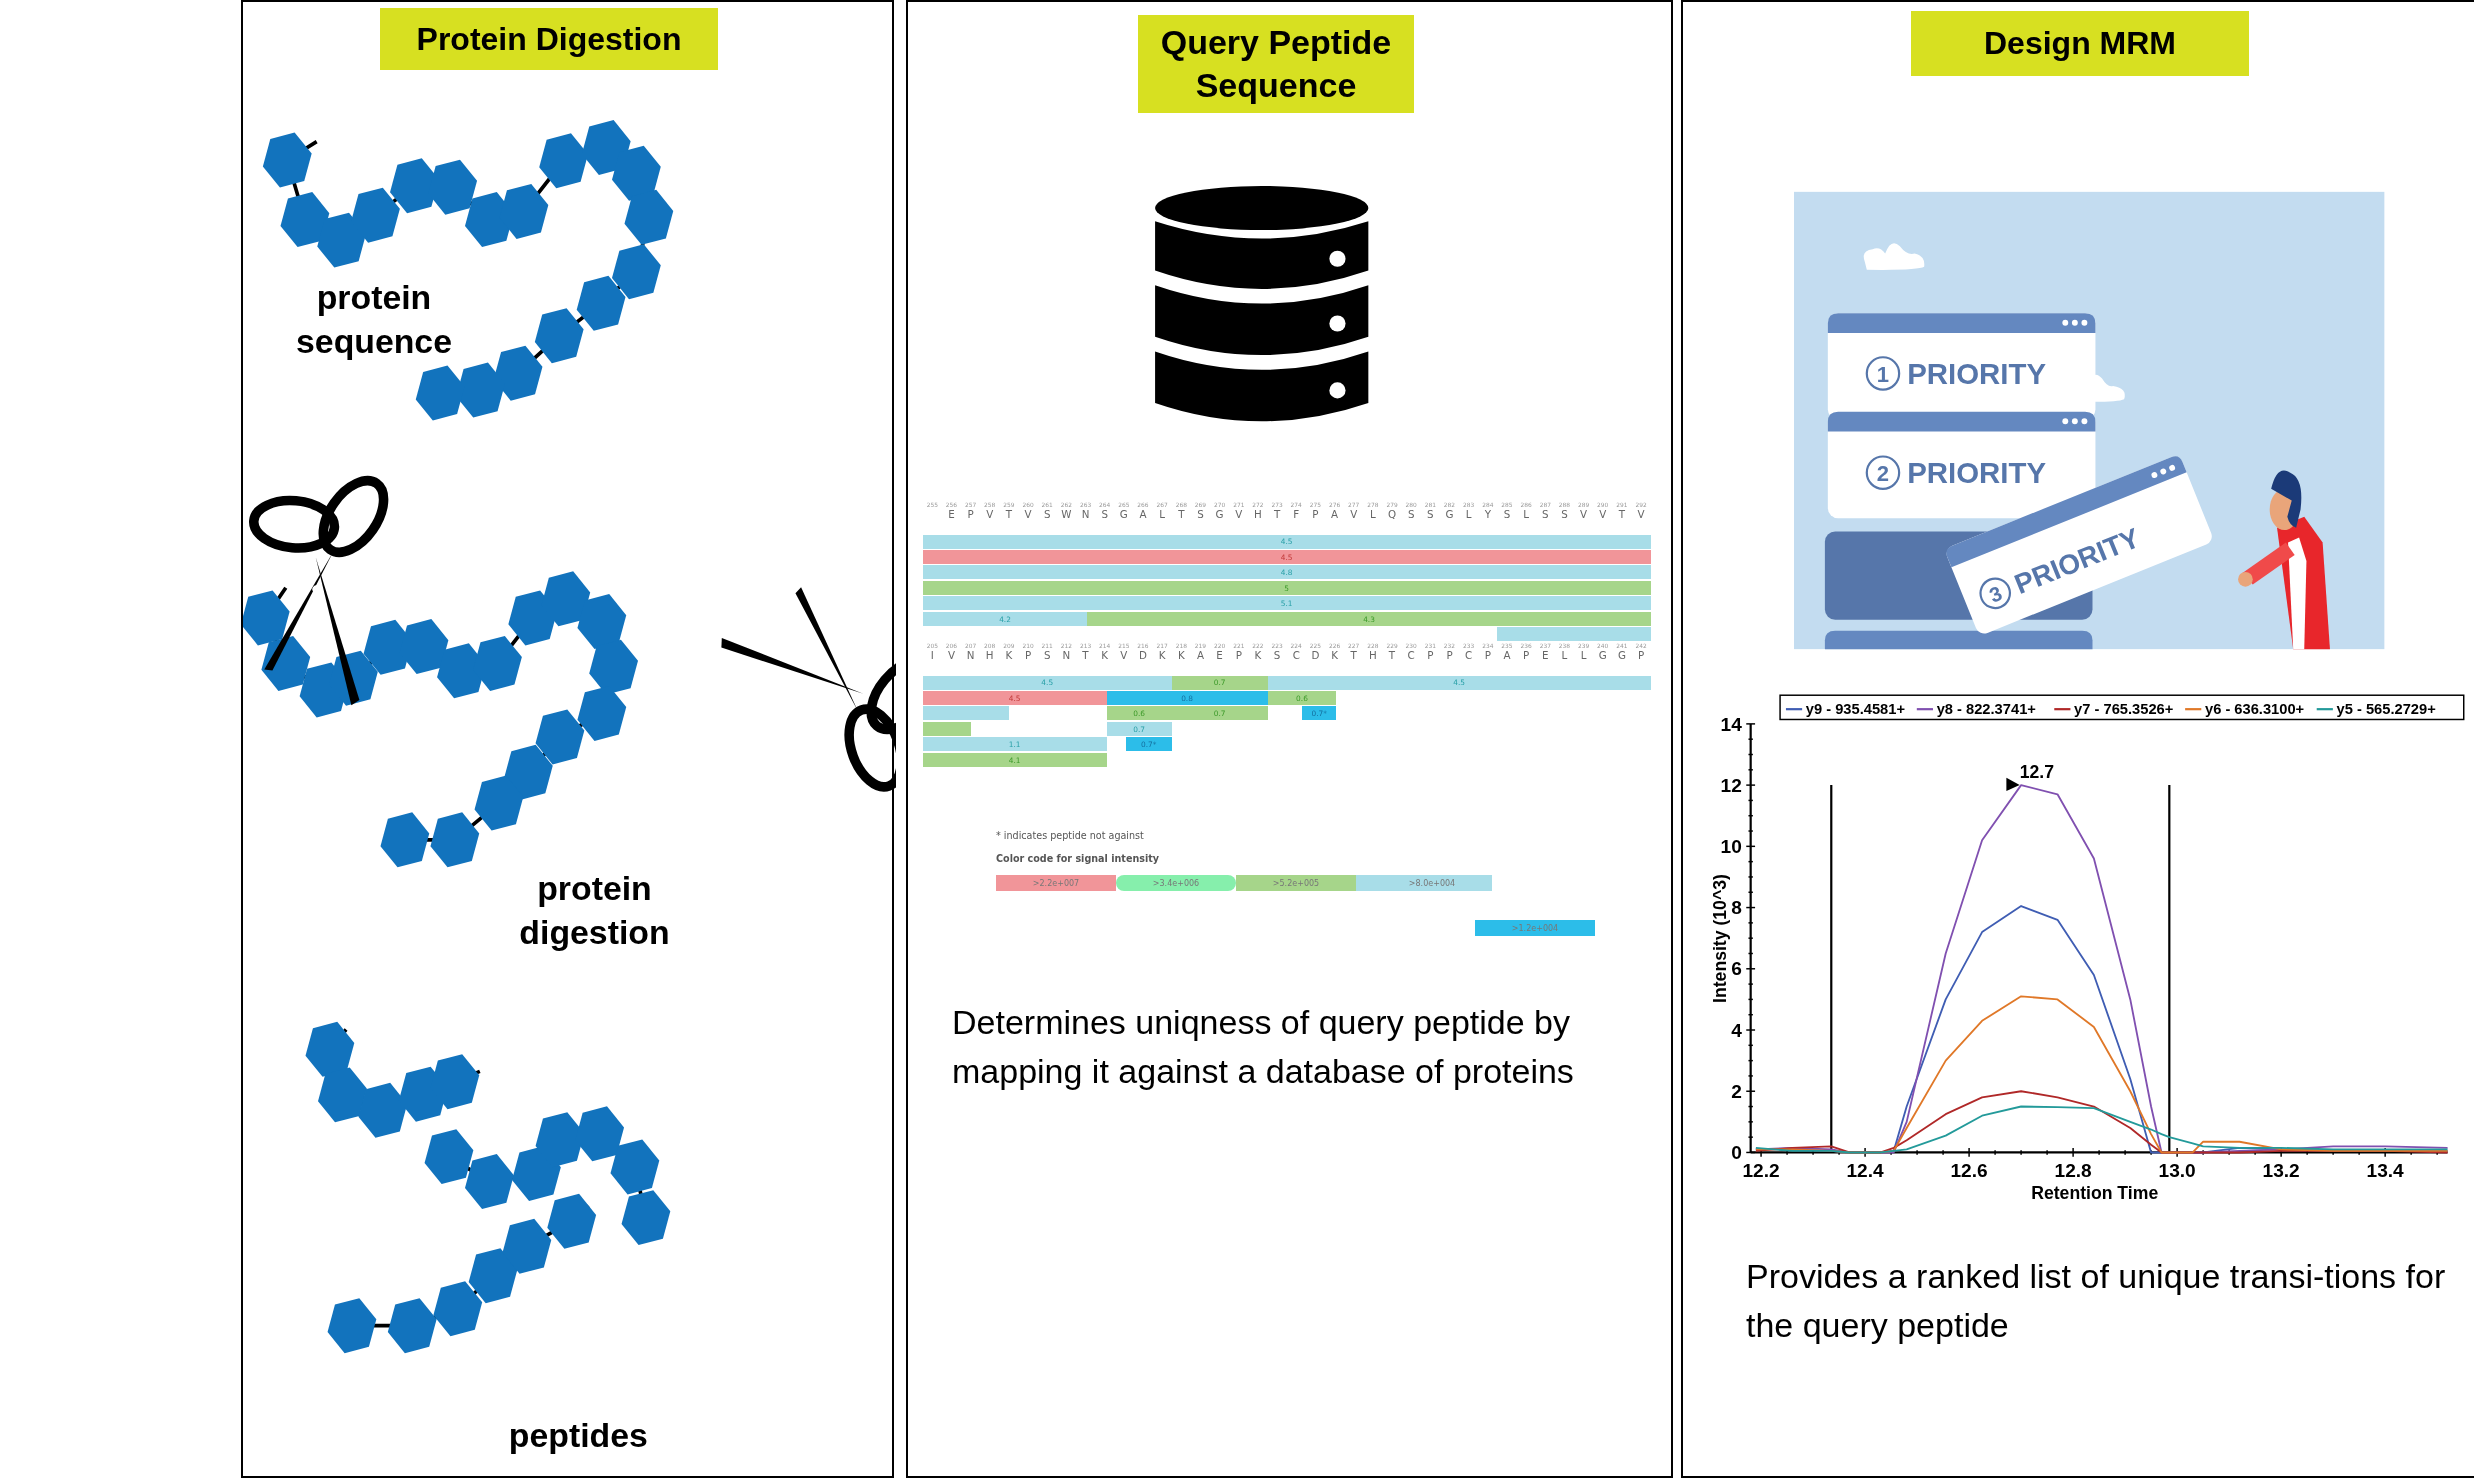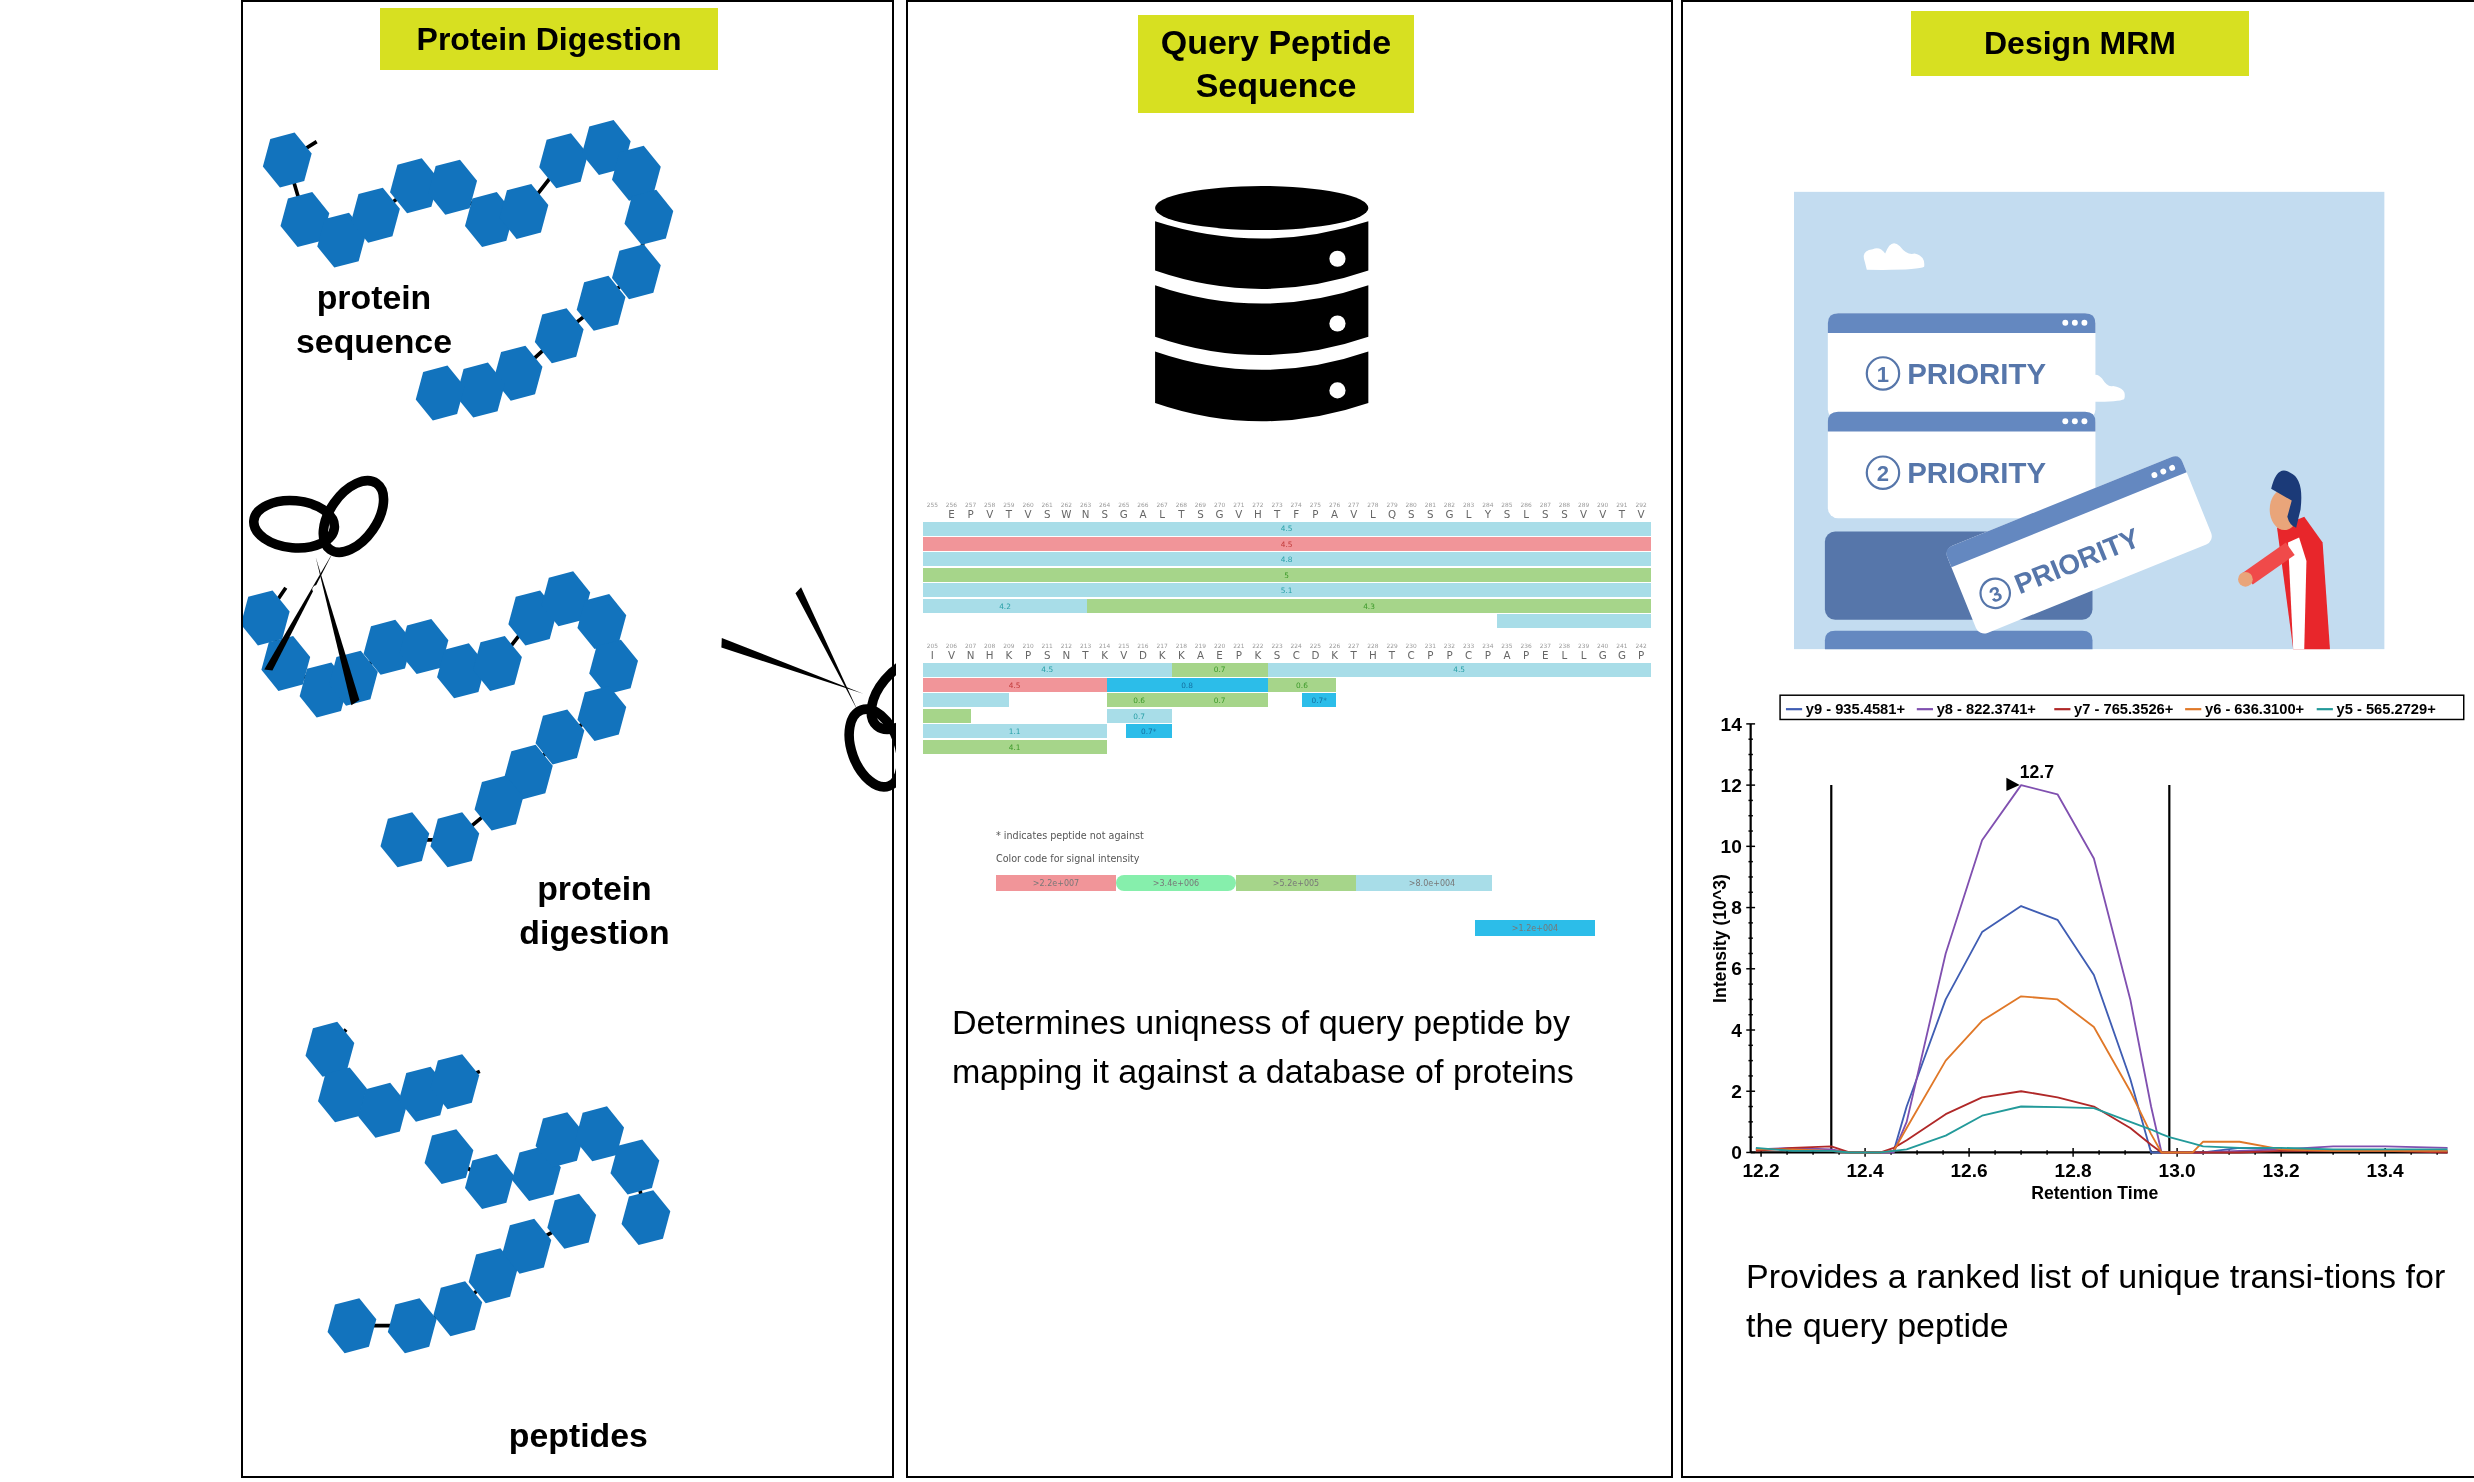--- a/index.html
+++ b/index.html
@@ -17,21 +17,21 @@
   .svg-abs { position:absolute; left:0; top:0; }
   .bold-label { font-family:"Liberation Sans", sans-serif; font-weight:bold; font-size:46px; text-anchor:middle; }
   .desc { position:absolute; font-size:34px; line-height:49px; }
   #desc2 { left:44px; top:996px; width:720px; }
   #desc3 { left:63px; top:1250px; width:706px; }
   .seqtab { position:absolute; left:14.7px; top:500px; width:728px; }
   .seq-numrow, .seq-aarow { display:flex; font-family:"DejaVu Sans", sans-serif; color:#9a9a9a; }
   .seq-numrow span { flex:1; font-size:5.9px; text-align:center; }
   .seq-aarow span { flex:1; font-size:10.3px; text-align:center; color:#666; }
   .bar { position:absolute; height:14px; font-family:"DejaVu Sans", sans-serif; font-size:7.4px;
-         display:flex; align-items:center; justify-content:center; box-sizing:border-box; }
+         display:flex; align-items:center; justify-content:center; box-sizing:border-box;margin-top:13px; }
   .c-red { background:#f19599; color:#c23a3a; }
   .c-grn { background:#a6d58a; color:#3d9a2a; }
   .c-lbl { background:#a8dde8; color:#2aa0a8; }
   .c-blu { background:#2cbde9; color:#1470a0; }
   .legend-note { position:absolute; font-family:"DejaVu Sans", sans-serif; font-size:9.6px; color:#555; }
   .legend-cell { position:absolute; height:16px; font-family:"DejaVu Sans", sans-serif; font-size:8px;
                  display:flex; align-items:center; justify-content:center; }
 </style>
 </head>
 <body>
@@ -328,21 +328,21 @@
         <div class="bar c-grn" style="left: 34.2105%; width: 13.1579%; top: 32px;">0.7</div>
         <div class="bar c-blu" style="left: 52.1053%; width: 4.73684%; top: 32px;">0.7*</div>
         <div class="bar c-grn" style="left: 0%; width: 6.57895%; top: 48px;"></div>
         <div class="bar c-lbl" style="left: 25.2632%; width: 8.94737%; top: 48px;">0.7</div>
         <div class="bar c-lbl" style="left: 0%; width: 25.2632%; top: 63px;">1.1</div>
         <div class="bar c-blu" style="left: 27.8947%; width: 6.31579%; top: 63px;">0.7*</div>
         <div class="bar c-grn" style="left: 0%; width: 25.2632%; top: 79px;">4.1</div>
       </div>
   </div>
   <div class="legend-note" style="left:88px; top:828px;">* indicates peptide not against</div>
-  <div class="legend-note" style="left:88px; top:851px;">Color code for signal intensity</div>
+  <div class="legend-note" style="left:88px; top:851px;font-weight:bold;">Color code for signal intensity</div>
   <div id="colorlegend">
       <div class="legend-cell" style="left: 88px; top: 873px; width: 120px; background: rgb(241, 149, 153); color: rgb(119, 119, 119);">&gt;2.2e+007</div>
       <div class="legend-cell" style="left: 208px; top: 873px; width: 120px; background: #86efac; color: rgb(119, 119, 119); border-radius: 8px;">&gt;3.4e+006</div>
       <div class="legend-cell" style="left: 328px; top: 873px; width: 120px; background: rgb(166, 213, 138); color: rgb(119, 119, 119);">&gt;5.2e+005</div>
       <div class="legend-cell" style="left: 448px; top: 873px; width: 120px; background: rgb(168, 221, 232); color: rgb(119, 119, 119); padding-left: 16px;">&gt;8.0e+004</div>
       <div class="legend-cell" style="left: 567px; top: 918px; width: 120px; background: rgb(44, 189, 233); color: rgb(119, 119, 119);">&gt;1.2e+004</div>
     </div>
   <div class="desc" id="desc2">Determines uniqness of query peptide by mapping it against a database of proteins</div>
 </div>
 

